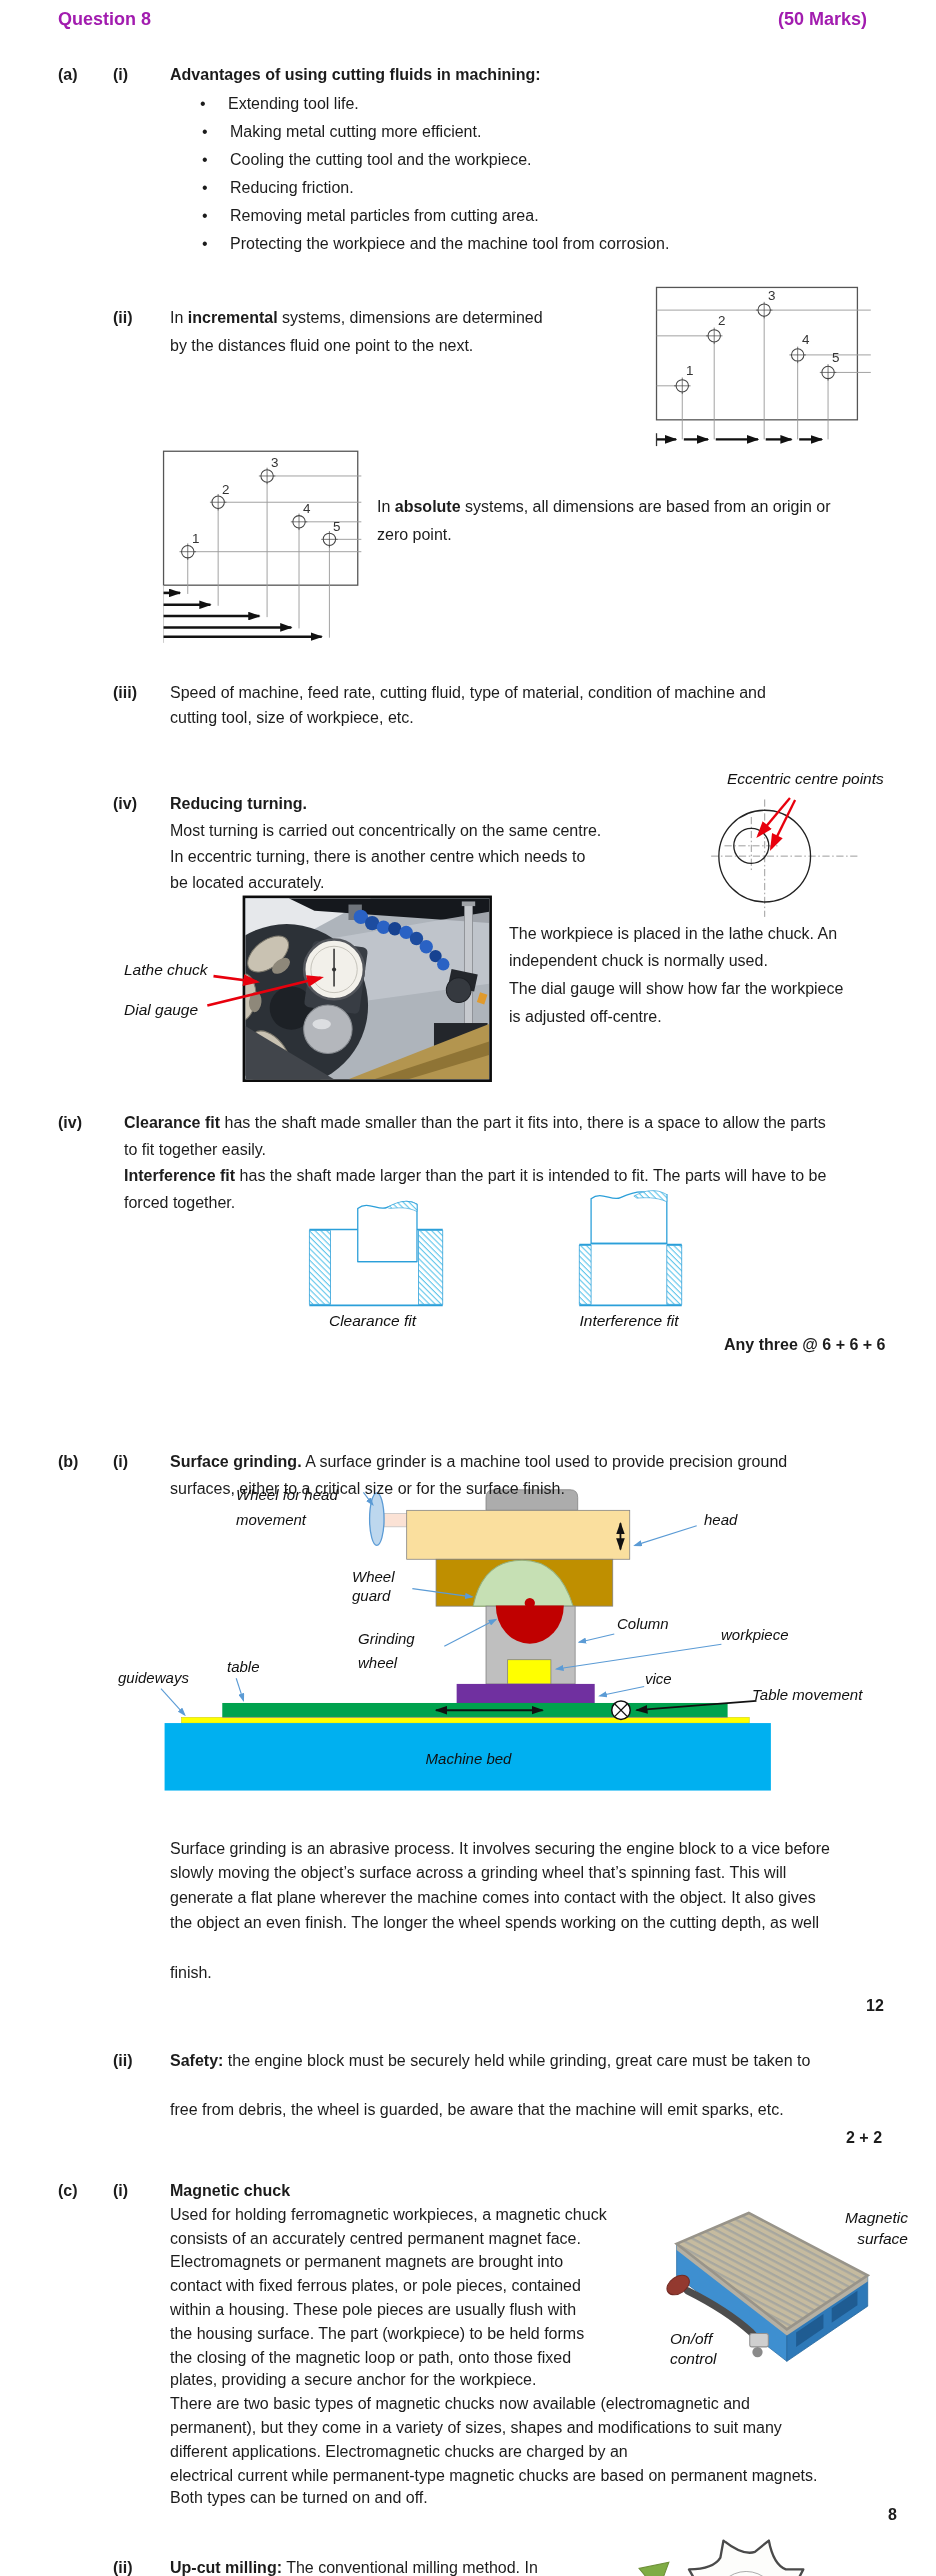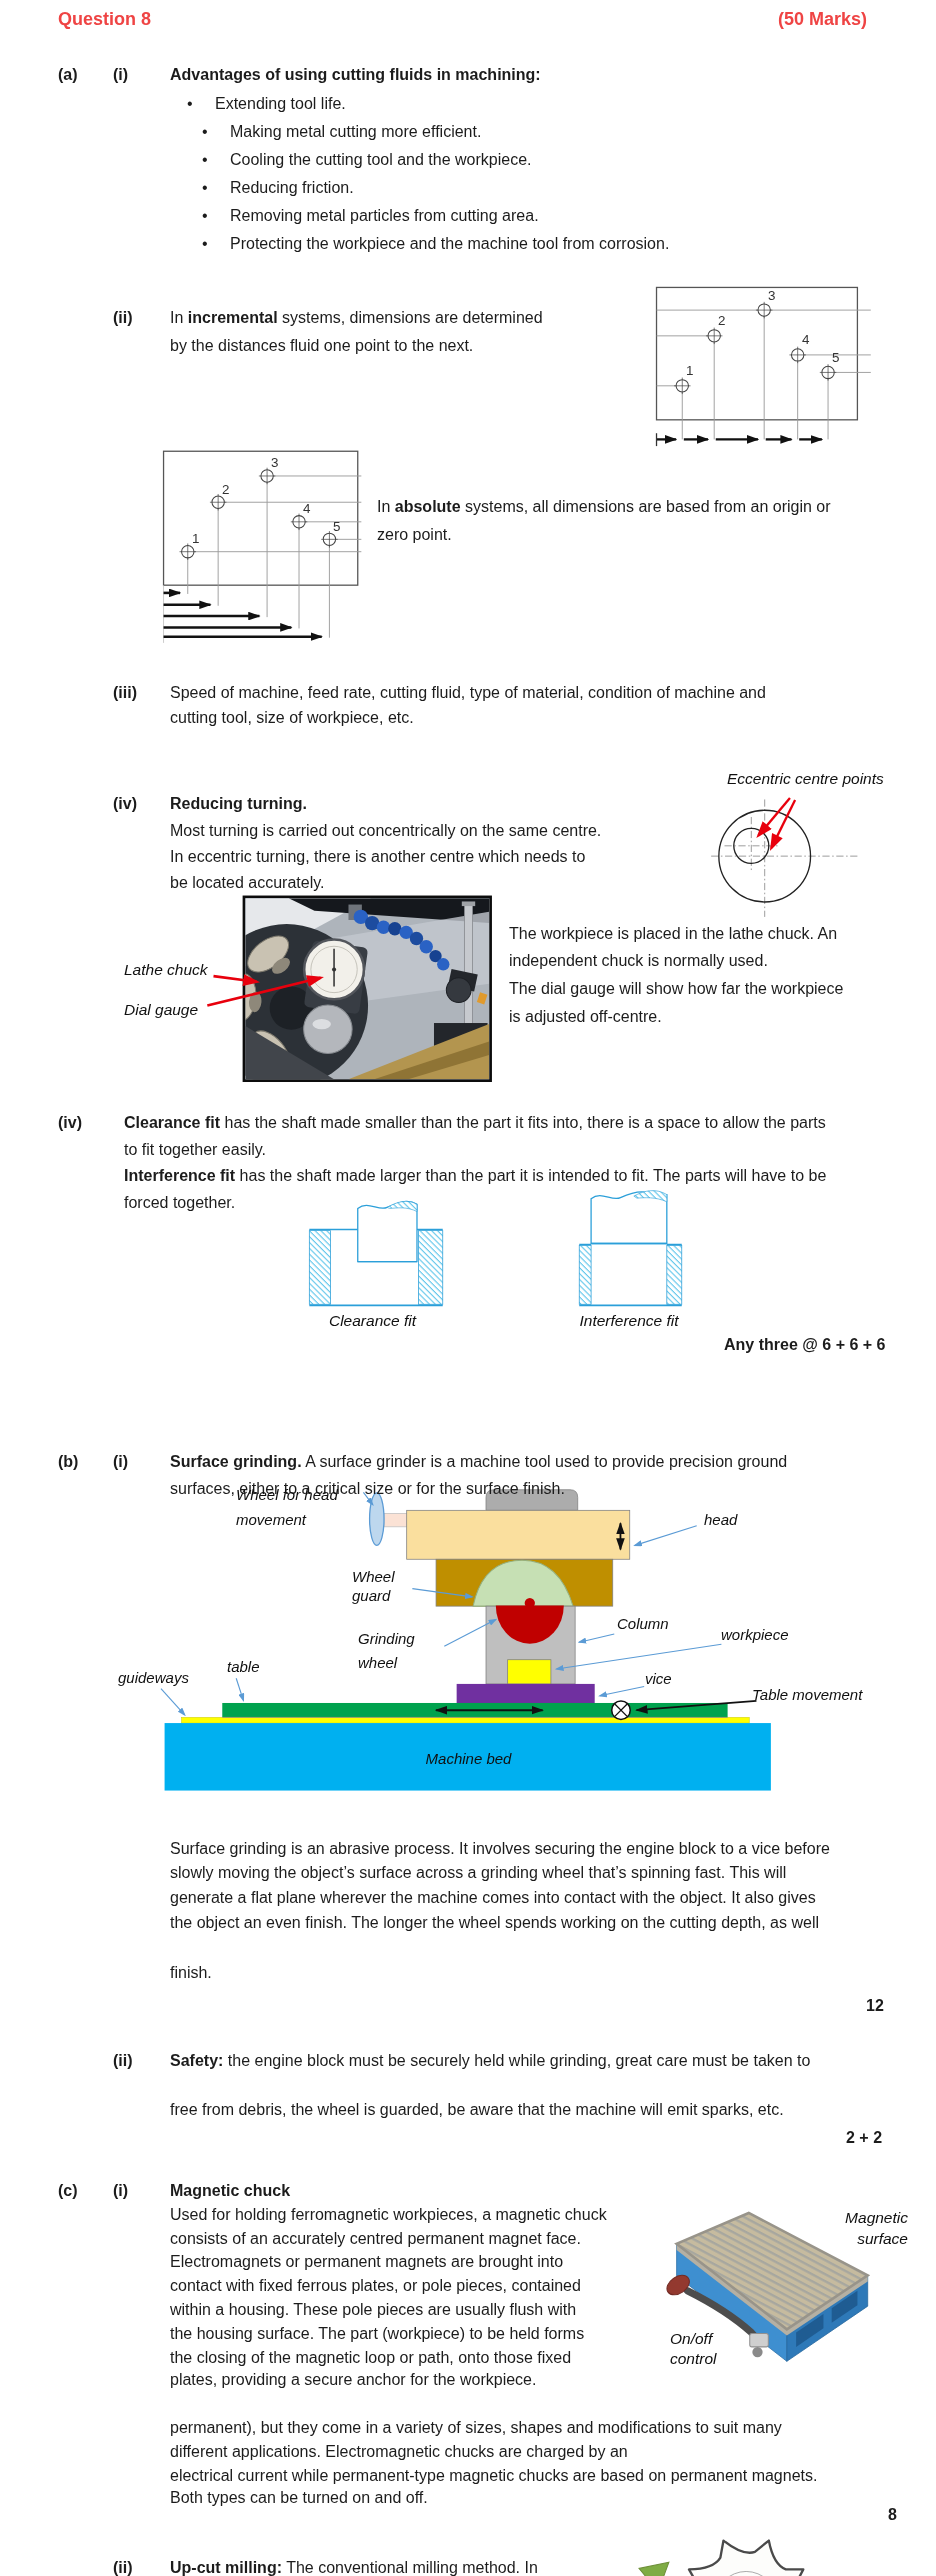--- a/index.html
+++ b/index.html
@@ -1,20 +1,20 @@
 <!DOCTYPE html>
 <html style="font-size:8.2px"><head>
 <meta charset="utf-8">
 <style>
   html,body{margin:0;padding:0;background:#e9e9e9;}
   #page{position:relative;width:937px;height:2777px;background:#ffffff;overflow:hidden;
         font-family:"Liberation Sans",sans-serif;}
   .tl{position:absolute;white-space:pre;font:16px/1.25 "Liberation Sans",sans-serif;color:#1c1c1c;}
   .bold{font-weight:700;}
-  .hd{position:absolute;white-space:pre;font:700 18px/1.2 "Liberation Sans",sans-serif;color:#ef4444;}
+  .hd{position:absolute;white-space:pre;font:700 18px/1.2 "Liberation Sans",sans-serif;color:#a21caf;}
   .lbl{position:absolute;white-space:pre;font:italic 15.5px/1.15 "Liberation Sans",sans-serif;color:#101010;}
   .lbl2{font-size:15px;}
   .num{position:absolute;white-space:pre;font:13.4px/1 "Liberation Sans",sans-serif;color:#333;}
   .mk{font-weight:700;}
   .ctr{text-align:center;}
   .rt{text-align:right;}
   .bullet{display:inline-block;width:28px;}
   .bullet::before{content:"\2022";}
   svg.layer{position:absolute;left:0;top:0;}
 </style>
@@ -273,21 +273,21 @@
       <polygon points="1367,5284 1452,5284 1452,5268 1492,5297 1452,5327 1452,5311 1367,5311" fill="#7FAC44" stroke="#6E8F39" stroke-width="2"></polygon>
     </g>
   </svg>
 
   <div class="hd" style="left:58px;top:9.3px">Question 8</div>
   <div class="hd rt" style="left:732px;top:9.3px;width:135px">(50 Marks)</div>
 
   <div class="tl bold" style="left:58px;top:65px">(a)</div>
   <div class="tl bold" style="left:113px;top:65px">(i)</div>
   <div class="tl bold" style="left:170px;top:65px">Advantages of using cutting fluids in machining:</div>
-  <div class="tl" style="left:187px;top:94px"><span class="bullet"></span><span>Extending tool life.</span></div>
+  <div class="tl" style="left:200px;top:94px"><span class="bullet"></span><span>Extending tool life.</span></div>
   <div class="tl" style="left:202px;top:122px"><span class="bullet"></span><span>Making metal cutting more efficient.</span></div>
   <div class="tl" style="left:202px;top:150px"><span class="bullet"></span><span>Cooling the cutting tool and the workpiece.</span></div>
   <div class="tl" style="left:202px;top:178px"><span class="bullet"></span><span>Reducing friction.</span></div>
   <div class="tl" style="left:202px;top:206px"><span class="bullet"></span><span>Removing metal particles from cutting area.</span></div>
   <div class="tl" style="left:202px;top:234px"><span class="bullet"></span><span>Protecting the workpiece and the machine tool from corrosion.</span></div>
 
   <div class="tl bold" style="left:113px;top:308px">(ii)</div>
   <div class="tl" style="left:170px;top:308px"><span>In </span><span class="bold">incremental</span><span> systems, dimensions are determined</span></div>
   <div class="tl" style="left:170px;top:336px">by the distances fluid one point to the next.</div>
 
@@ -371,20 +371,21 @@
   <div class="tl bold" style="left:113px;top:2181px">(i)</div>
   <div class="tl bold" style="left:170px;top:2181px">Magnetic chuck</div>
   <div class="tl" style="left:170px;top:2205px">Used for holding ferromagnetic workpieces, a magnetic chuck</div>
   <div class="tl" style="left:170px;top:2229px">consists of an accurately centred permanent magnet face.</div>
   <div class="tl" style="left:170px;top:2252px">Electromagnets or permanent magnets are brought into</div>
   <div class="tl" style="left:170px;top:2276px">contact with fixed ferrous plates, or pole pieces, contained</div>
   <div class="tl" style="left:170px;top:2300px">within a housing. These pole pieces are usually flush with</div>
   <div class="tl" style="left:170px;top:2324px">the housing surface. The part (workpiece) to be held forms</div>
   <div class="tl" style="left:170px;top:2348px">the closing of the magnetic loop or path, onto those fixed</div>
   <div class="tl" style="left:170px;top:2370px">plates, providing a secure anchor for the workpiece.</div>
+  <div class="tl" style="left:170px;top:2394px">There are two basic types of magnetic chucks now available (electromagnetic and</div>
   <div class="tl" style="left:170px;top:2418px">permanent), but they come in a variety of sizes, shapes and modifications to suit many</div>
   <div class="tl" style="left:170px;top:2442px">different applications. Electromagnetic chucks are charged by an</div>
   <div class="tl" style="left:170px;top:2466px">electrical current while permanent-type magnetic chucks are based on permanent magnets.</div>
   <div class="tl" style="left:170px;top:2488px">Both types can be turned on and off.</div>
 
   <div class="lbl rt" style="left:814px;top:2209px;width:94px">Magnetic</div>
   <div class="lbl rt" style="left:814px;top:2230px;width:94px">surface</div>
   <div class="lbl" style="left:670px;top:2330px">On/off</div>
   <div class="lbl" style="left:670px;top:2350px">control</div>
   <div class="tl mk" style="left:888px;top:2505px">8</div>

